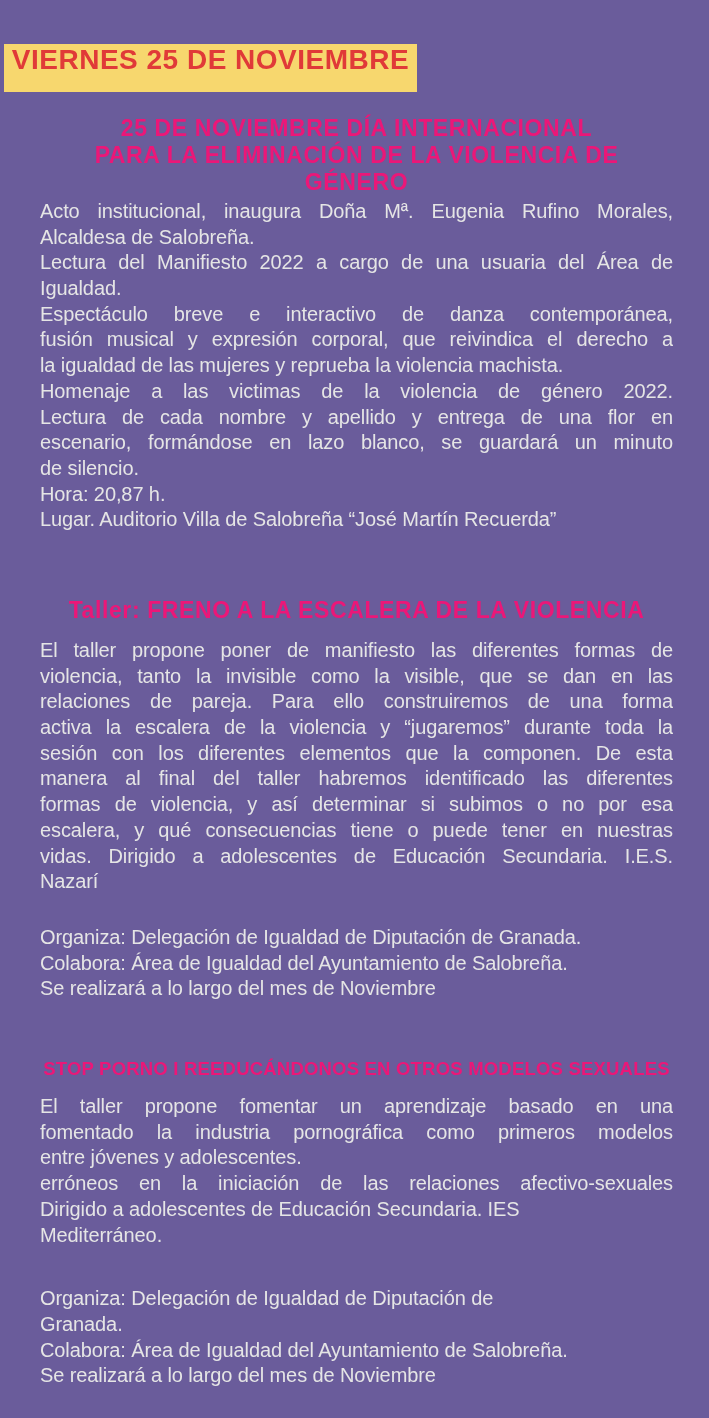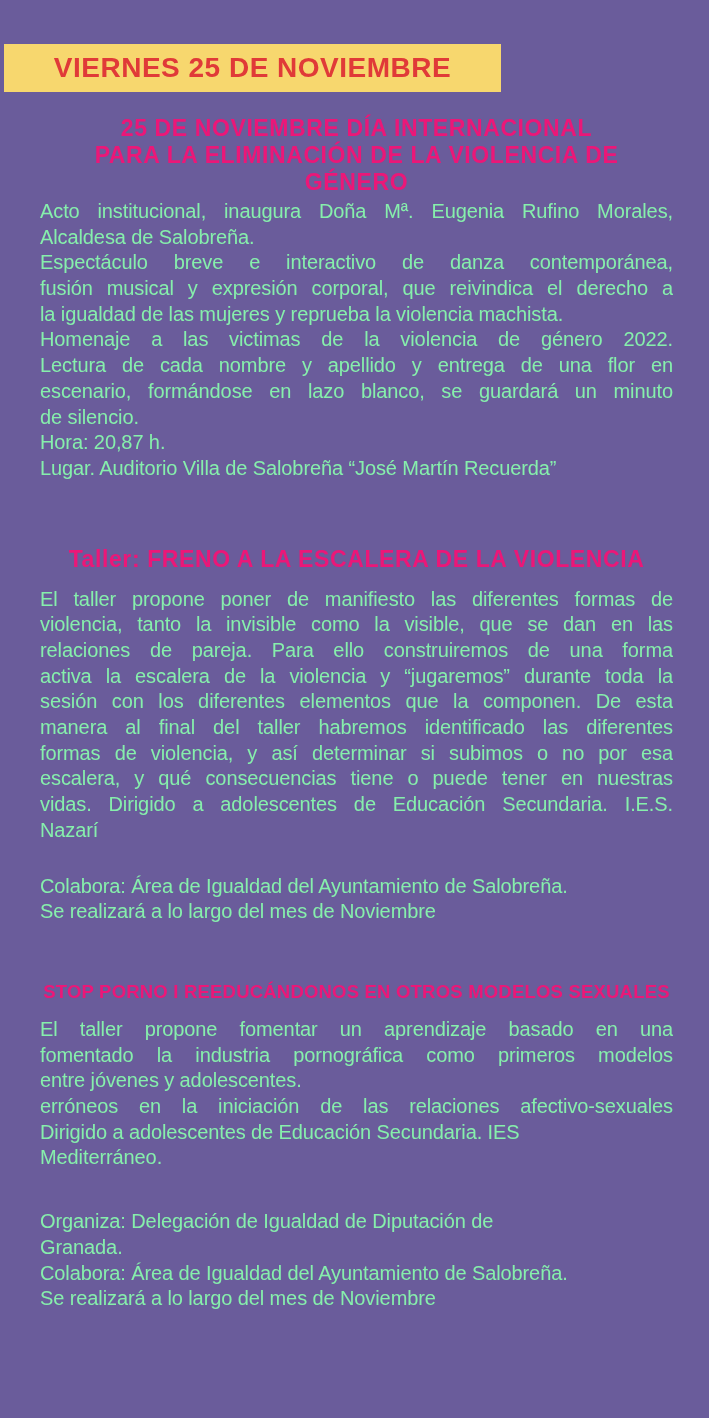--- a/index.html
+++ b/index.html
@@ -5,25 +5,25 @@
   html, body { margin: 0; padding: 0; }
   body {
     width: 709px;
     height: 1418px;
     background: #6A5C9B;
     font-family: "Liberation Sans", sans-serif;
     overflow: hidden;
   }
   .banner {
     margin: 44px 0 4px 4px;
-    width: 497px;
+    width: 413px;
     height: 48px;
     background: #F7D76E;
     display: flex;
-    align-items: center;
+    align-items: flex-start;
     justify-content: center;
   }
   .banner-label {
     color: #E03A38;
     font-weight: bold;
     font-size: 28px;
     letter-spacing: 0.5px;
     white-space: nowrap;
   }
   .sections { padding: 0 36px 0 40px; }
@@ -36,21 +36,21 @@
     line-height: 27px;
     letter-spacing: 0.6px;
   }
   .s-dia .heading  { margin: 23px 0 3px; }
   .s-taller .heading { margin: 64px 0 14px; }
   .s-stop .heading { margin: 53px 0 12px; font-size: 18.5px; letter-spacing: 0.2px; }
   .para { margin: 0; }
   .para.gap { margin-top: 30px; }
   .s-stop .para.gap { margin-top: 38px; }
   .line {
-    color: #86efac;
+    color: #e5e5e5;
     font-size: 20px;
     line-height: 25.7px;
     letter-spacing: -0.1px;
     text-align: left;
     white-space: nowrap;
   }
   .line.stretch {
     white-space: normal;
     text-align: justify;
     text-align-last: justify;
@@ -67,20 +67,24 @@
 
 <div class="sections">
     <section class="s-dia">
       <h2 class="heading">
         <div>25 DE NOVIEMBRE DÍA INTERNACIONAL</div>
         <div>PARA LA ELIMINACIÓN DE LA VIOLENCIA DE GÉNERO</div>
       </h2>
       <div class="para">
         <div class="line stretch">Acto institucional, inaugura Doña Mª. Eugenia Rufino Morales,</div>
         <div class="line">Alcaldesa de Salobreña.</div>
+      </div>
+      <div class="para">
+        <div class="line stretch">Lectura del Manifiesto 2022 a cargo de una usuaria del Área de</div>
+        <div class="line">Igualdad.</div>
       </div>
       <div class="para">
         <div class="line stretch">Espectáculo breve e interactivo de danza contemporánea,</div>
         <div class="line stretch">fusión musical y expresión corporal, que reivindica el derecho a</div>
         <div class="line">la igualdad de las mujeres y reprueba la violencia machista.</div>
       </div>
       <div class="para">
         <div class="line stretch">Homenaje a las victimas de la violencia de género 2022.</div>
         <div class="line stretch">Lectura de cada nombre y apellido y entrega de una flor en</div>
         <div class="line stretch">escenario, formándose en lazo blanco, se guardará un minuto</div>
@@ -103,20 +107,21 @@
         <div class="line stretch">relaciones de pareja. Para ello construiremos de una forma</div>
         <div class="line stretch">activa la escalera de la violencia y “jugaremos” durante toda la</div>
         <div class="line stretch">sesión con los diferentes elementos que la componen. De esta</div>
         <div class="line stretch">manera al final del taller habremos identificado las diferentes</div>
         <div class="line stretch">formas de violencia, y así determinar si subimos o no por esa</div>
         <div class="line stretch">escalera, y qué consecuencias tiene o puede tener en nuestras</div>
         <div class="line stretch">vidas. Dirigido a adolescentes de Educación Secundaria. I.E.S.</div>
         <div class="line">Nazarí</div>
       </div>
       <div class="para gap">
+        <div class="line">Organiza: Delegación de Igualdad de Diputación de Granada.</div>
         <div class="line">Colabora: Área de Igualdad del Ayuntamiento de Salobreña.</div>
         <div class="line">Se realizará a lo largo del mes de Noviembre</div>
       </div>
     </section>
     <section class="s-stop">
       <h2 class="heading">
         <div>STOP PORNO I REEDUCÁNDONOS EN OTROS MODELOS SEXUALES</div>
       </h2>
       <div class="para">
         <div class="line stretch">El taller propone fomentar un aprendizaje basado en una</div>

